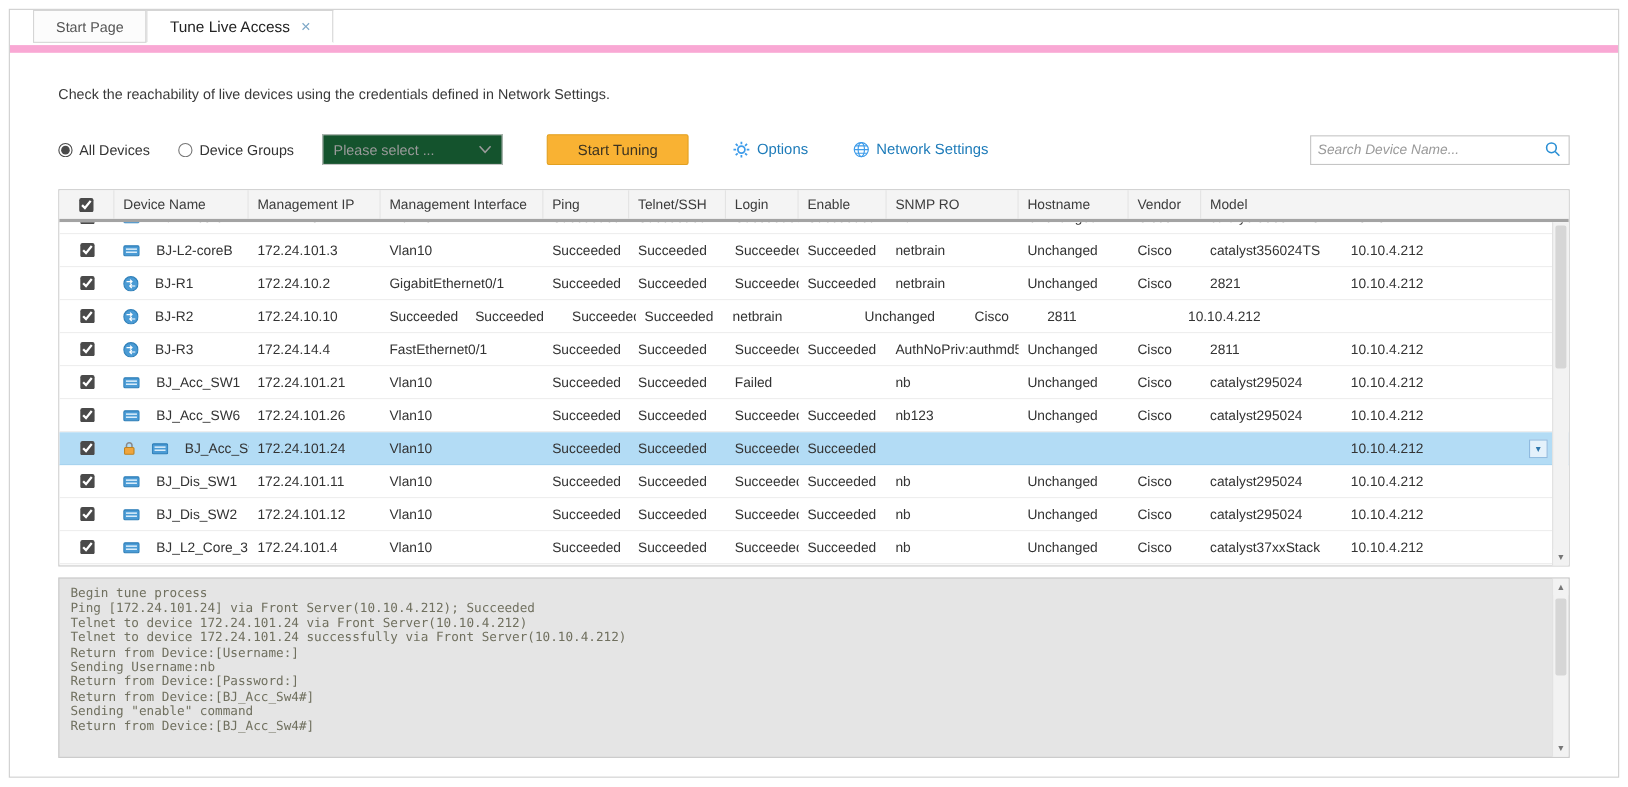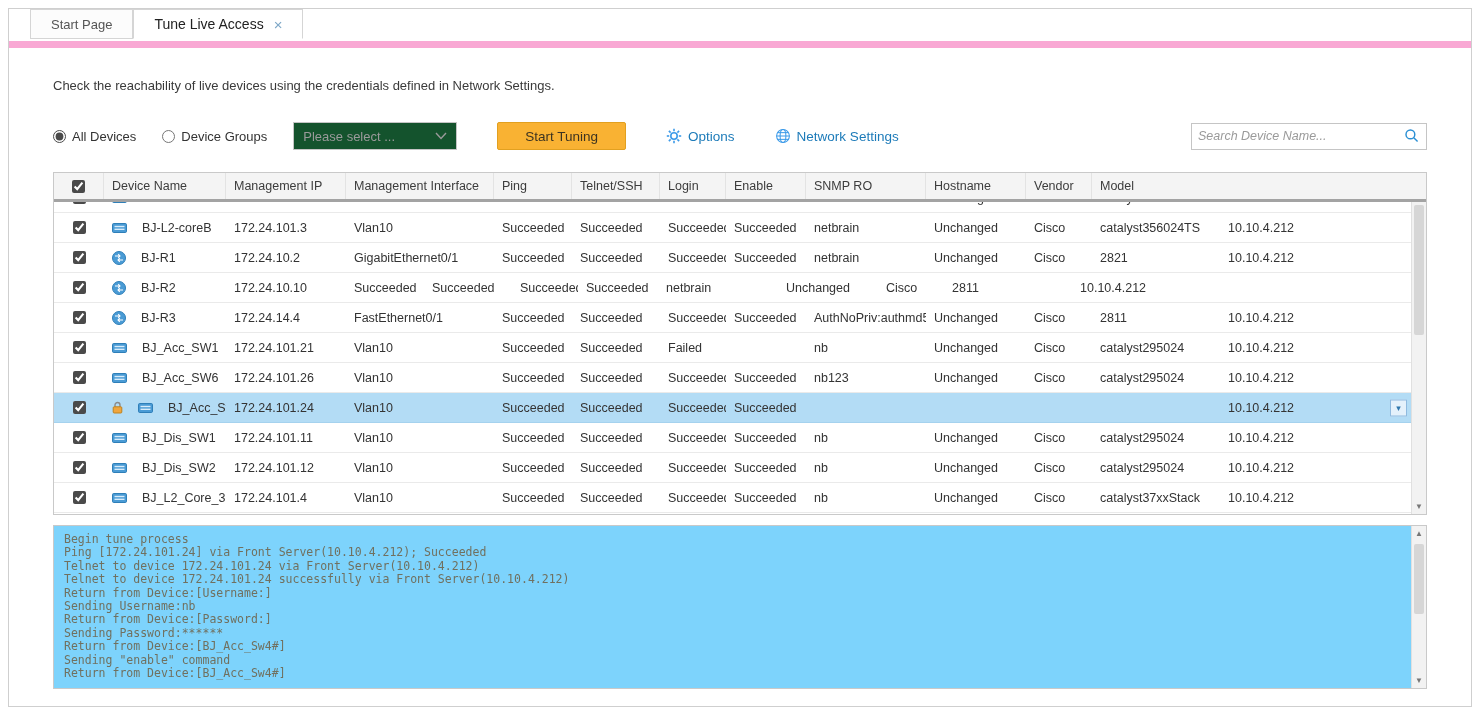--- a/index.html
+++ b/index.html
@@ -14,21 +14,21 @@
   .tab .close{color:#7da7c7;font-size:15px;line-height:1;cursor:pointer}
 
   .desc{margin:30px 0 12px 44px;font-size:13px;color:#3a3a3a}
 
   
   .toolbar{margin:28px 44px 0 44px;display:flex;align-items:center;height:30px}
   .radio{display:flex;align-items:center;gap:6px;margin-right:26px;color:#333;cursor:pointer}
   input[type=radio],input[type=checkbox]{accent-color:#4a4a4a}
   .select{width:164px;height:28px;border:1px solid #c5c5c5;display:flex;align-items:center;justify-content:space-between;padding:0 9px;color:#9a9a9a;margin-right:40px;cursor:pointer;background:#14532d}
   .btn-start{height:28px;padding:0 27px;background:#f9b233;border:1px solid #e2a020;border-radius:2px;color:#3c3321;font-size:13.5px;cursor:pointer;font-family:"Liberation Sans",sans-serif}
-  .linkbtn{display:flex;align-items:center;gap:6px;color:#1d7bb9;margin-left:40px;cursor:pointer;font-size:13.5px}
+  .linkbtn{display:flex;gap:6px;color:#1d7bb9;margin-left:40px;cursor:pointer;font-size:13.5px}
   .search{margin-left:auto;width:236px;height:27px;border:1px solid #c5c5c5;display:flex;align-items:center;padding:0 6px;background:#fff}
   .search input{border:none;outline:none;flex:1;font-size:12.5px;color:#0f766e;font-family:"Liberation Sans",sans-serif;min-width:0}
   .search input::placeholder{font-style:italic;color:#9a9a9a}
 
   
   .table{margin:21px 44px 0 44px;border:1px solid #c9c9c9;position:relative;background:#fff}
   .thead{display:flex;height:29px;background:#f4f4f4;border-bottom:3px solid #a3a3a3}
   .th{display:flex;align-items:center;padding-left:8px;font-size:12.5px;color:#3c3c3c;border-right:1px solid #e3e3e3;white-space:nowrap;overflow:hidden;cursor:pointer}
   .th:last-child{border-right:none}
   .tbody{height:312px;overflow:hidden;position:relative}
@@ -45,21 +45,21 @@
   .rowdd{position:absolute;right:19px;top:50%;transform:translateY(-50%);width:17px;height:17px;border:1px solid #8fbadf;background:#e4f1fb;color:#2f77ad;display:flex;align-items:center;justify-content:center;font-size:9px;cursor:pointer}
 
   
   .vscroll{position:absolute;top:29px;right:0;bottom:0;width:15px;background:#f2f2f2;border-left:1px solid #e0e0e0;cursor:pointer}
   .vscroll.fulltop{top:0}
   .sbtn{position:absolute;left:0;right:0;height:15px;display:flex;align-items:center;justify-content:center;font-size:8px;color:#777;background:#f2f2f2;cursor:pointer}
   .sbtn.down{bottom:0}.sbtn.up{top:0}
   .sthumb{position:absolute;left:2px;right:2px;background:#d6d6d6;border-radius:2px}
 
   
-  .log{margin:10px 44px 0 44px;height:164px;border:1px solid #c9c9c9;background:#7dd3fc;position:relative;padding:7px 22px 2px 10px;overflow:hidden}
+  .log{margin:10px 44px 0 44px;height:164px;border:1px solid #c9c9c9;background:#e5e5e5;position:relative;padding:7px 22px 2px 10px;overflow:hidden}
   .logline{font-family:"DejaVu Sans Mono","Liberation Mono",monospace;font-size:11.5px;line-height:13.4px;color:#70705f;white-space:pre;overflow:hidden}
 </style>
 </head>
 <body>
 
 <div class="page">
 
   <div class="tabbar">
     <div class="tab">
       <span>Start Page</span>
@@ -447,21 +447,20 @@
 
   <div class="log">
     <div id="loglines">
         <div class="logline">Begin tune process</div>
         <div class="logline">Ping [172.24.101.24] via Front Server(10.10.4.212); Succeeded</div>
         <div class="logline">Telnet to device 172.24.101.24 via Front Server(10.10.4.212)</div>
         <div class="logline">Telnet to device 172.24.101.24 successfully via Front Server(10.10.4.212)</div>
         <div class="logline">Return from Device:[Username:]</div>
         <div class="logline">Sending Username:nb</div>
         <div class="logline">Return from Device:[Password:]</div>
-        <div class="logline">Sending Password:******</div>
         <div class="logline">Return from Device:[BJ_Acc_Sw4#]</div>
         <div class="logline">Sending "enable" command</div>
         <div class="logline">Return from Device:[BJ_Acc_Sw4#]</div>
       </div>
     <div class="vscroll fulltop">
       <div class="sbtn up">▲</div>
       <div class="sthumb" style="top:18px;height:70px"></div>
       <div class="sbtn down">▼</div>
     </div>
   </div>

